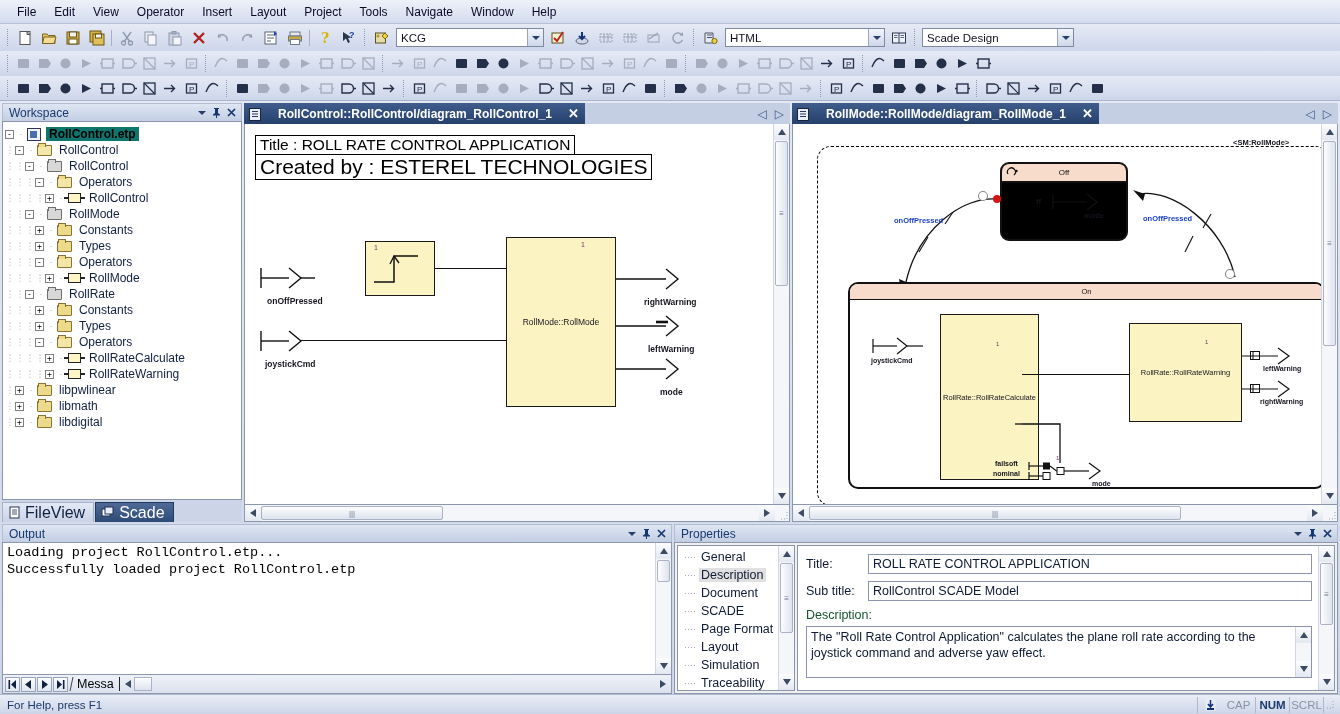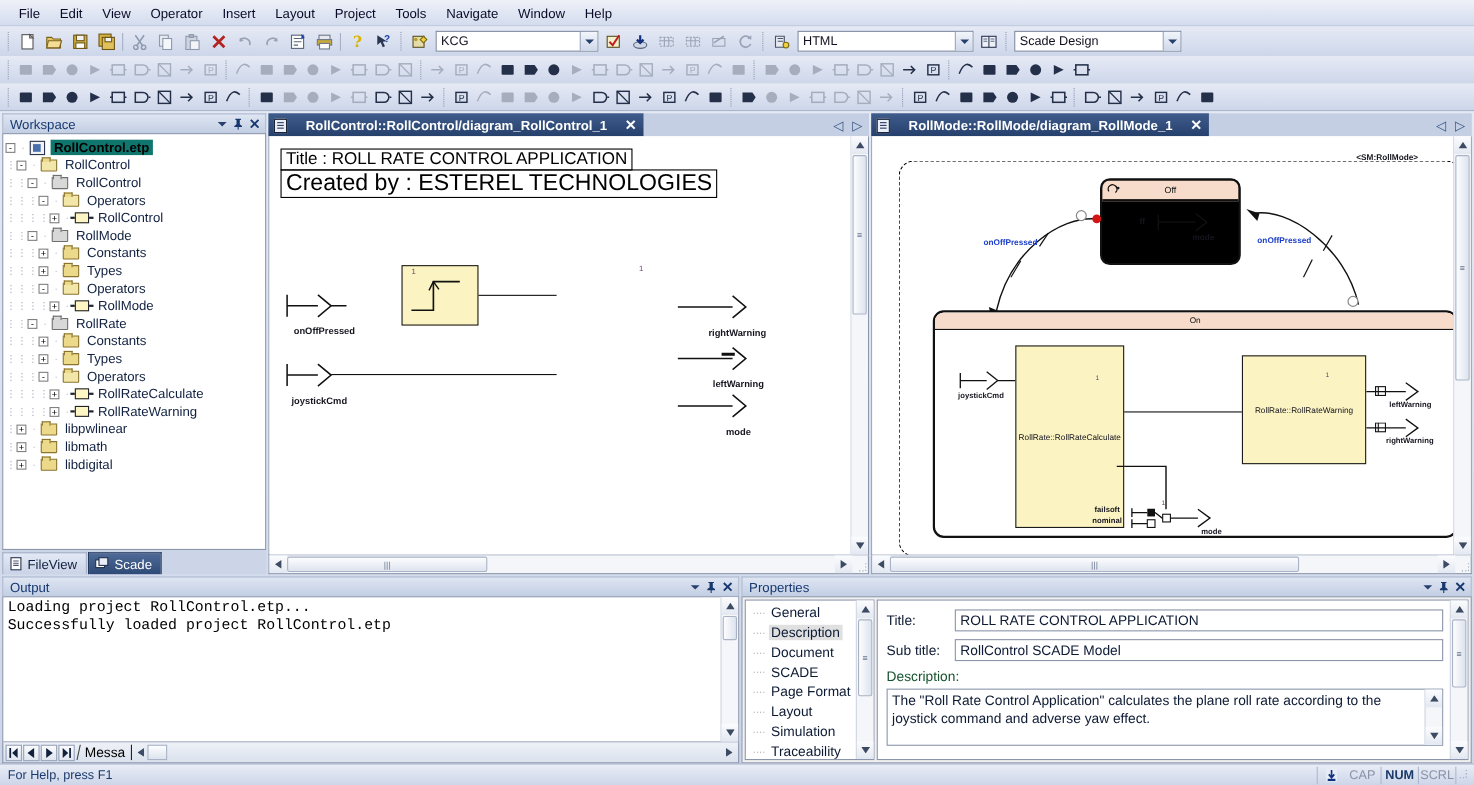--- a/index.html
+++ b/index.html
@@ -197,21 +197,21 @@
   .wstabs {
     height: 22px; flex: none;
     display: flex; align-items: flex-end;
     padding-top: 2px;
     gap: 1px;
   }
   .wstab {
     height: 20px;
     display: flex; align-items: center;
     padding: 0 8px 0 5px;
-    font-size: 12px;
+    font-size: 16px;
     color: #102040;
     background: linear-gradient(#e3e9f5, #cad3e6);
     border: 1px solid #a7b2c8;
     border-bottom: none;
   }
   .wstab.active {
     background: linear-gradient(#4f6a96, #2e4a77);
     color: #fff;
     border-color: #24395e;
   }
@@ -1424,20 +1424,23 @@
             <div class="dg" style="left:14px;top:205px;">
               <svg width="60" height="26">
                 <path d="M2 2 L2 22" stroke="#111" stroke-width="1.4"></path>
                 <path d="M2 12 L30 12" stroke="#111" stroke-width="1.4"></path>
                 <path d="M30 2 L42 12 L30 22" stroke="#111" stroke-width="1.4" fill="none"></path>
               </svg>
             </div>
             <div class="dlbl" style="left:20px;top:235px;">joystickCmd</div>
             <div class="wire" style="left:56px;top:216px;width:205px;height:1.4px;"></div>
 
+            <div class="dblock" style="left:261px;top:113px;width:110px;height:170px;">
+              <span>RollMode::RollMode</span>
+            </div>
             <div class="dnum" style="left:336px;top:117px;">1</div>
 
             <div class="dg" style="left:371px;top:143px;">
               <svg width="76" height="26">
                 <path d="M0 12 L50 12" stroke="#111" stroke-width="1.4"></path>
                 <path d="M50 2 L62 12 L50 22" stroke="#111" stroke-width="1.4" fill="none"></path>
               </svg>
             </div>
             <div class="dlbl" style="left:399px;top:173px;">rightWarning</div>
 
@@ -1559,21 +1562,21 @@
             <div class="dg" style="left:78px;top:212px;">
               <svg width="56" height="22">
                 <path d="M2 3 L2 17" stroke="#111" stroke-width="1.2"></path>
                 <path d="M2 10 L26 10" stroke="#111" stroke-width="1.2"></path>
                 <path d="M26 2 L36 10 L26 18" stroke="#111" stroke-width="1.2" fill="none"></path>
                 <path d="M36 10 L52 10" stroke="#111" stroke-width="1.2"></path>
               </svg>
             </div>
             <div class="dlbl" style="left:78px;top:233px;font-size:7px;">joystickCmd</div>
 
-            <div class="dblock" style="left:130px;top:190px;width:99px;height:166px;">
+            <div class="dblock" style="left:147px;top:190px;width:99px;height:166px;">
               <span style="font-size:7.5px;">RollRate::RollRateCalculate</span>
             </div>
             <div class="dnum" style="left:203px;top:217px;font-size:6px;">1</div>
 
             <div class="wire" style="left:229px;top:250px;width:107px;height:1.3px;"></div>
 
             <div class="dblock" style="left:336px;top:199px;width:113px;height:99px;">
               <span style="font-size:7.5px;">RollRate::RollRateWarning</span>
             </div>
             <div class="dnum" style="left:412px;top:215px;font-size:6px;">1</div>

